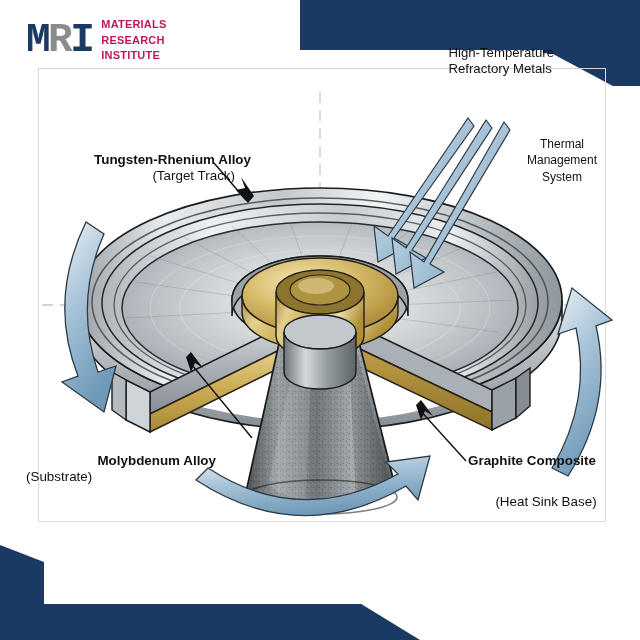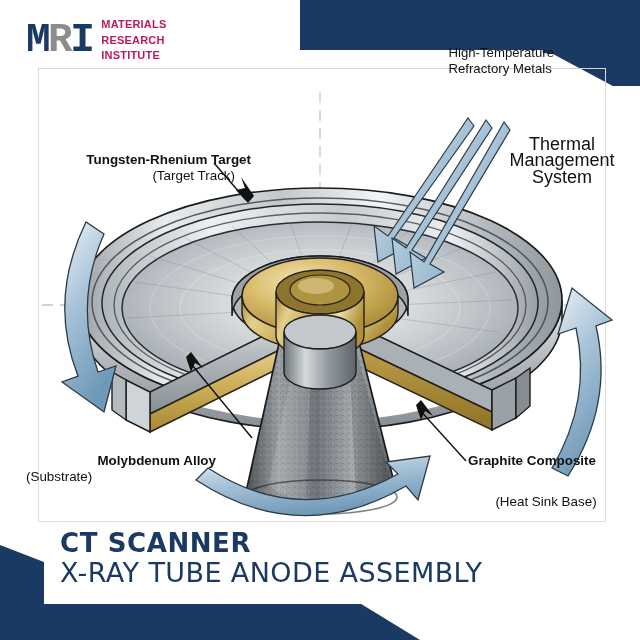--- a/index.html
+++ b/index.html
@@ -22,21 +22,21 @@
   
   .logo{position:absolute;left:26px;top:17px;display:flex;align-items:center;gap:9px;}
   .logo-mark{font-family:Liberation Mono, monospace;font-weight:bold;font-size:41px;letter-spacing:-2.5px;line-height:1;}
   .lm-m{color:#1b3a63;}.lm-r{color:#8c8c8c;}.lm-i{color:#1b3a63;}
   .logo-text{font-weight:bold;font-size:11px;line-height:15.6px;color:#be185d;letter-spacing:.2px;}
 
   
   .lbl{position:absolute;color:#111;font-size:13.4px;line-height:16.4px;font-weight:bold;}
   .lbl .sub{font-weight:normal;}
   #hiTemp{right:86px;top:45px;font-weight:normal;text-align:left;font-size:13.2px;}
-  #thermal{left:502px;top:136px;text-align:center;font-weight:normal;font-size:18px;width:120px;}
+  #thermal{left:502px;top:136px;text-align:center;font-weight:normal;font-size:12px;width:120px;}
   #tungsten{left:36px;top:152px;text-align:right;width:215px;}
   #tungsten .sub{display:block;text-align:right;padding-right:16px;}
   #moly{left:26px;top:453px;text-align:right;width:190px;}
   #moly .sub{display:block;text-align:left;padding-right:12px;}
   #graphite{left:468px;top:453px;text-align:left;width:170px;}
   #graphite .sub{display:block;text-align:center;padding-right:14px;margin-top:25px;}
 
   
   .title{position:absolute;left:60px;bottom:52px;color:#1b3a63;}
   .t1{font-family:"DejaVu Sans",sans-serif;font-weight:bold;font-size:26px;letter-spacing:.6px;line-height:28px;}
@@ -267,32 +267,28 @@
     <div>Refractory Metals</div>
   </div>
 
   <div class="lbl" id="thermal">
     <div>Thermal</div>
     <div>Management</div>
     <div>System</div>
   </div>
 
   <div class="lbl" id="tungsten">
-    <span>Tungsten-Rhenium Target</span>
+    <span>Tungsten-Rhenium Alloy</span>
     <span class="sub">(Target Track)</span>
   </div>
 
   <div class="lbl" id="moly">
     <span>Molybdenum Alloy</span>
     <span class="sub">(Substrate)</span>
   </div>
 
   <div class="lbl" id="graphite">
     <span>Graphite Composite</span>
     <span class="sub">(Heat Sink Base)</span>
   </div>
 
-  <div class="title">
-    <div class="t1">CT SCANNER</div>
-    <div class="t2">X-RAY TUBE ANODE ASSEMBLY</div>
-  </div>
 
 </div>
 
 </body></html>

